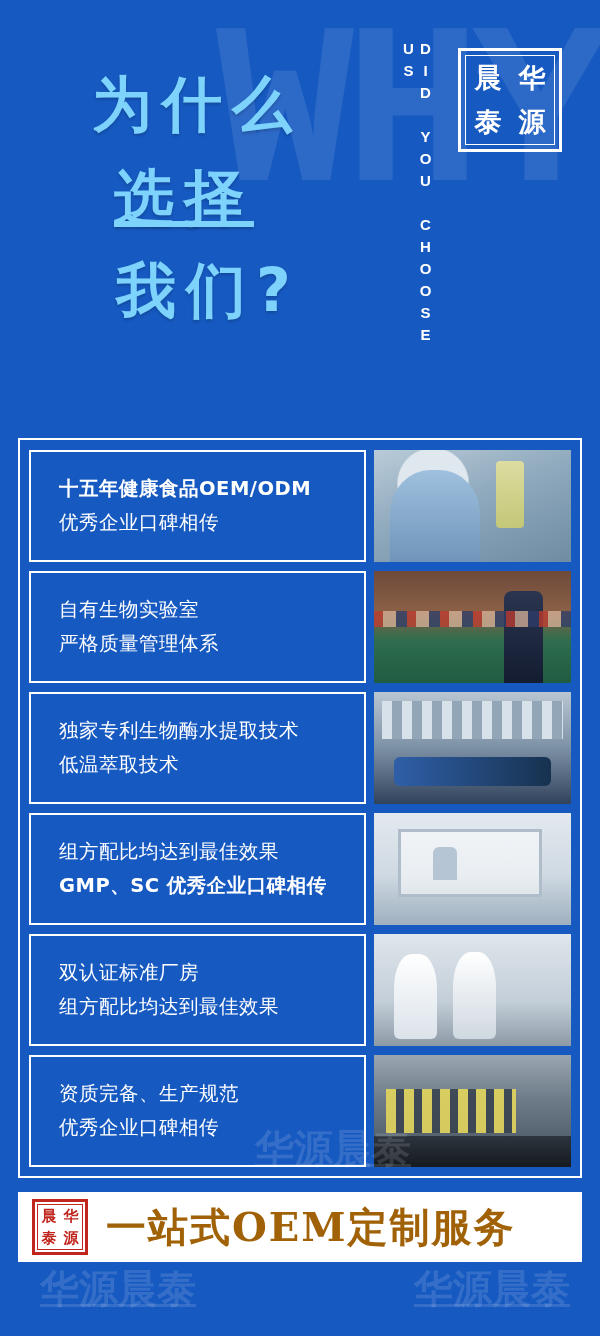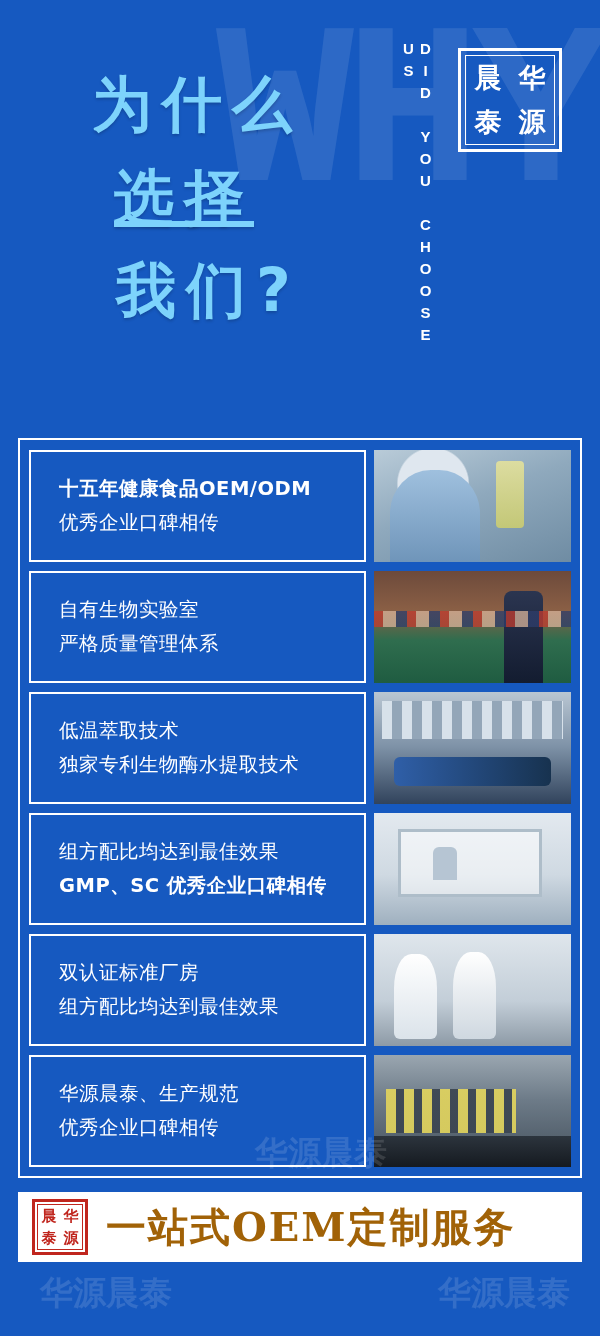--- a/index.html
+++ b/index.html
@@ -207,25 +207,26 @@
     font-size:40px;
     font-weight:bold;
     letter-spacing:2px;
     font-family:"DejaVu Serif","Liberation Serif",serif;
     white-space:nowrap;
   }
   
   .wm{
     position:absolute;
     color:rgba(255,255,255,0.13);
-    font-size:33px;
+    font-size:39px;
     font-family:"DejaVu Serif","Liberation Serif",serif;
     font-weight:bold;
     pointer-events:none;
     user-select:none;
+    text-decoration:underline;
   }
 </style>
 </head>
 <body>
 
 <div class="why-watermark">WHY</div>
 
 <div class="header">
   <div class="headline">
     <div class="l1">为什么</div>
@@ -264,22 +265,22 @@
       <div>自有生物实验室</div>
       <div>严格质量管理体系</div>
     </div>
     <div class="photo">
         <div class="ph-inner sc2"></div>
       </div>
   </div>
 
   <div class="row">
     <div class="text-box">
+      <div>独家专利生物酶水提取技术</div>
       <div>低温萃取技术</div>
-      <div>独家专利生物酶水提取技术</div>
     </div>
     <div class="photo">
         <div class="ph-inner sc3"></div>
       </div>
   </div>
 
   <div class="row">
     <div class="text-box">
       <div>组方配比均达到最佳效果</div>
       <div class="bold">GMP、SC 优秀企业口碑相传</div>
@@ -294,21 +295,21 @@
       <div>双认证标准厂房</div>
       <div>组方配比均达到最佳效果</div>
     </div>
     <div class="photo">
         <div class="ph-inner sc5"></div>
       </div>
   </div>
 
   <div class="row">
     <div class="text-box">
-      <div>华源晨泰、生产规范</div>
+      <div>资质完备、生产规范</div>
       <div>优秀企业口碑相传</div>
     </div>
     <div class="photo">
         <div class="ph-inner sc6"></div>
       </div>
   </div>
 
 </div>
 
 <div class="footer">

